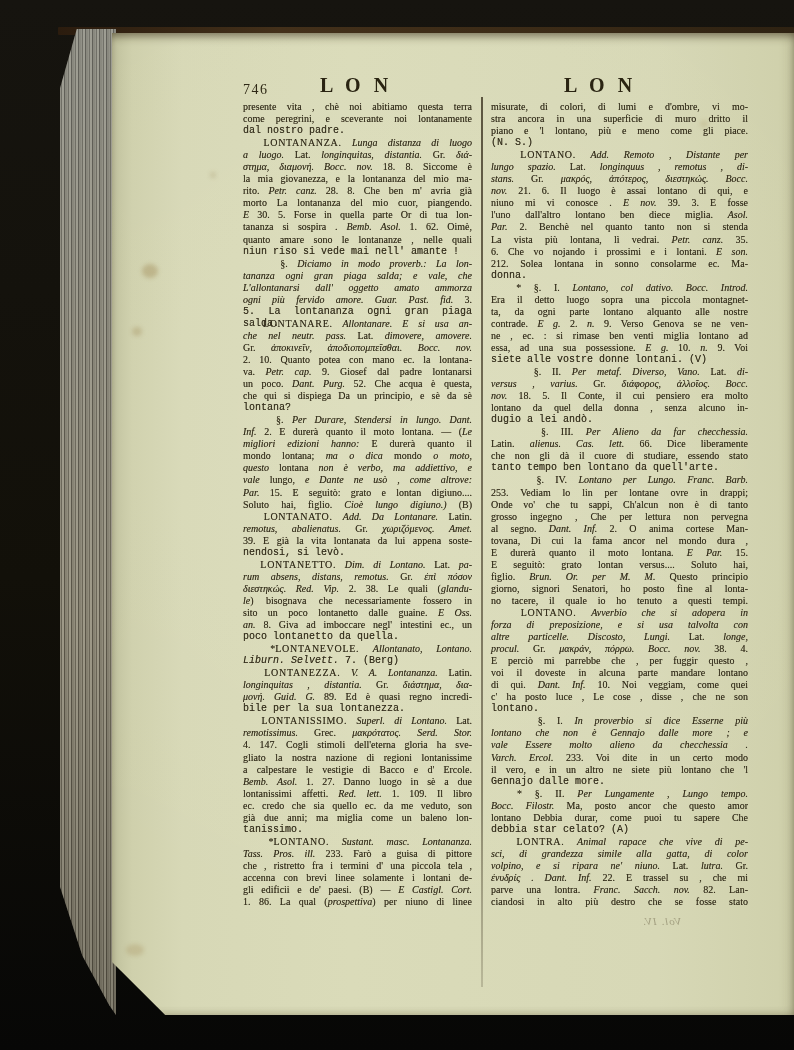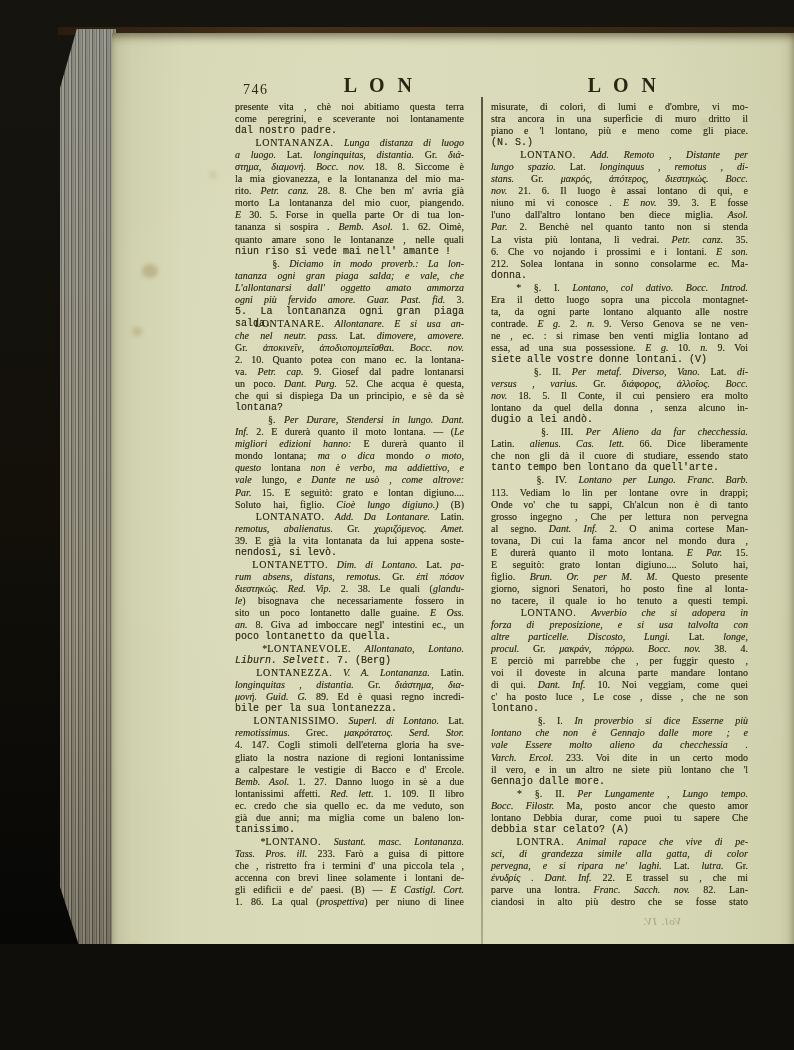--- a/index.html
+++ b/index.html
@@ -1,43 +1,43 @@
 <!DOCTYPE html>
 <html><head>
 <meta charset="utf-8">
 <style>
   html,body{margin:0;padding:0;background:#0f0e0a;}
-  .scene{position:relative;width:794px;height:944px;overflow:hidden;
+  .scene{position:relative;width:794px;height:1050px;overflow:hidden;
          background:linear-gradient(180deg,#16140f 0%,#121009 55%,#070706 100%);
          font-family:"Liberation Serif","DejaVu Serif",serif;color:#332d1b;}
   .top-edge{position:absolute;left:58px;top:27px;width:736px;height:8px;border-radius:1px;
          background:linear-gradient(90deg,#2b1c0e,#43301a 30%,#3a2a16 70%,#2e2212);}
   .edge-stack{position:absolute;left:60px;top:29px;width:56px;height:986px;
          background:
            linear-gradient(180deg,rgba(120,130,140,.25),rgba(90,80,60,.15) 60%,rgba(40,35,25,.3)),
            repeating-linear-gradient(90deg,#9b9787 0 1px,#6e6a5c 1px 2px,#aaa695 2px 4px,#5a564a 4px 5px,#8f8b7b 5px 7px);
          clip-path:polygon(30% 0,100% 0,100% 100%,88% 99%,40% 94%,0 87%,0 6%);}
   .paper{position:absolute;left:112px;top:33px;width:682px;height:982px;
          background:
            radial-gradient(120% 90% at 45% 40%,rgba(255,255,240,.10),rgba(0,0,0,0) 60%),
            linear-gradient(90deg,#bfc09c 0,#cfd0ac 20px,#d7d8b6 70px,#dadbb9 35%,#d7d8b6 80%,#cfd0ab 100%);
          box-shadow:inset 0 7px 10px -4px rgba(45,32,14,.55),
                     inset -7px 0 14px -7px rgba(60,50,25,.35),
                     inset 0 -5px 9px -5px rgba(60,50,25,.30);
          clip-path:polygon(0 0,100% 0,100% 100%,7.8% 100%,0 94.6%);}
   .stain{position:absolute;border-radius:50%;filter:blur(2px);}
   .pagenum{position:absolute;left:243px;top:82px;font-size:14px;letter-spacing:1.5px;color:#2e2815;}
-  .runhead{position:absolute;top:74px;width:120px;text-align:right;font-size:20px;
+  .runhead{position:absolute;top:74px;width:120px;text-align:center;font-size:20px;
            font-weight:bold;letter-spacing:4px;color:#2a2412;}
   .rh-left{left:296px;} .rh-right{left:540px;}
   .divider{position:absolute;left:481px;top:97px;width:2px;height:890px;
            background:linear-gradient(180deg,rgba(70,62,42,.85),rgba(70,62,42,.55) 78%,rgba(70,62,42,.22));}
   .col{position:absolute;top:101px;font-size:10px;line-height:12.05px;color:#332d1b;
        text-shadow:0 0 .3px rgba(45,38,20,.55);}
-  .col-left{left:235px;width:229px;}
+  .col-left{left:243px;width:229px;}
   .col-right{left:491px;width:257px;}
   .tl{height:12.05px;white-space:pre-wrap;text-align:justify;text-align-last:justify;overflow:visible;}
   .tl.nj{text-align-last:auto;font-family:Liberation Mono, monospace;}
   .s-i{font-style:italic;}
   .s-h{letter-spacing:.7px;}
   .show-through{position:absolute;left:642px;top:915px;font-size:11px;font-style:italic;
        color:rgba(90,82,55,.42);transform:scaleX(-1);filter:blur(.4px);letter-spacing:1px;}
 </style>
 </head>
 <body>
@@ -151,28 +151,28 @@
       <div class="tl"><span class="s-r">    §. II. </span><span class="s-i">Per metaf. Diverso, Vano.</span><span class="s-r"> Lat. </span><span class="s-i">di-</span></div>
       <div class="tl"><span class="s-i">versus , varius.</span><span class="s-r"> Gr. </span><span class="s-i">διάφορος, ἀλλοῖος. Bocc.</span></div>
       <div class="tl"><span class="s-i">nov.</span><span class="s-r"> 18. 5. Il Conte, il cui pensiero era molto</span></div>
       <div class="tl"><span class="s-r">lontano da quel della donna , senza alcuno in-</span></div>
       <div class="tl nj"><span class="s-r">dugio a lei andò.</span></div>
       <div class="tl"><span class="s-r">    §. III. </span><span class="s-i">Per Alieno da far checchessia.</span></div>
       <div class="tl"><span class="s-r">Latin. </span><span class="s-i">alienus. Cas. lett.</span><span class="s-r"> 66. Dice liberamente</span></div>
       <div class="tl"><span class="s-r">che non gli dà il cuore di studiare, essendo stato</span></div>
       <div class="tl nj"><span class="s-r">tanto tempo ben lontano da quell'arte.</span></div>
       <div class="tl"><span class="s-r">    §. IV. </span><span class="s-i">Lontano per Lungo. Franc. Barb.</span></div>
-      <div class="tl"><span class="s-r">113. Vediam lo lin per lontane ovre in drappi;</span></div>
+      <div class="tl"><span class="s-r">253. Vediam lo lin per lontane ovre in drappi;</span></div>
       <div class="tl"><span class="s-r">Onde vo' che tu sappi, Ch'alcun non è di tanto</span></div>
       <div class="tl"><span class="s-r">grosso ingegno , Che per lettura non pervegna</span></div>
       <div class="tl"><span class="s-r">al segno. </span><span class="s-i">Dant. Inf.</span><span class="s-r"> 2. O anima cortese Man-</span></div>
       <div class="tl"><span class="s-r">tovana, Di cui la fama ancor nel mondo dura ,</span></div>
       <div class="tl"><span class="s-r">E durerà quanto il moto lontana. </span><span class="s-i">E Par.</span><span class="s-r"> 15.</span></div>
-      <div class="tl"><span class="s-r">E seguitò: grato lontan digiuno.... Soluto hai,</span></div>
-      <div class="tl"><span class="s-r">figlio. </span><span class="s-i">Brun. Or. per M. M.</span><span class="s-r"> Questo presente</span></div>
+      <div class="tl"><span class="s-r">E seguitò: grato lontan versus.... Soluto hai,</span></div>
+      <div class="tl"><span class="s-r">figlio. </span><span class="s-i">Brun. Or. per M. M.</span><span class="s-r"> Questo principio</span></div>
       <div class="tl"><span class="s-r">giorno, signori Senatori, ho posto fine al lonta-</span></div>
       <div class="tl"><span class="s-r">no tacere, il quale io ho tenuto a questi tempi.</span></div>
       <div class="tl"><span class="s-r">  </span><span class="s-h">LONTANO.</span><span class="s-i"> Avverbio che si adopera in</span></div>
       <div class="tl"><span class="s-i">forza di preposizione, e si usa talvolta con</span></div>
       <div class="tl"><span class="s-i">altre particelle. Discosto, Lungi.</span><span class="s-r"> Lat. </span><span class="s-i">longe,</span></div>
       <div class="tl"><span class="s-i">procul.</span><span class="s-r"> Gr. </span><span class="s-i">μακράν, πόρρω. Bocc. nov.</span><span class="s-r"> 38. 4.</span></div>
       <div class="tl"><span class="s-r">E perciò mi parrebbe che , per fuggir questo ,</span></div>
       <div class="tl"><span class="s-r">voi il doveste in alcuna parte mandare lontano</span></div>
       <div class="tl"><span class="s-r">di qui. </span><span class="s-i">Dant. Inf.</span><span class="s-r"> 10. Noi veggiam, come quei</span></div>
       <div class="tl"><span class="s-r">c' ha posto luce , Le cose , disse , che ne son</span></div>
@@ -182,19 +182,19 @@
       <div class="tl"><span class="s-i">vale Essere molto alieno da checchessia .</span></div>
       <div class="tl"><span class="s-i">Varch. Ercol.</span><span class="s-r"> 233. Voi dite in un certo modo</span></div>
       <div class="tl"><span class="s-r">il vero, e in un altro ne siete più lontano che 'l</span></div>
       <div class="tl nj"><span class="s-r">Gennajo dalle more.</span></div>
       <div class="tl"><span class="s-r">  * §. II. </span><span class="s-i">Per Lungamente , Lungo tempo.</span></div>
       <div class="tl"><span class="s-i">Bocc. Filostr.</span><span class="s-r"> Ma, posto ancor che questo amor</span></div>
       <div class="tl"><span class="s-r">lontano Debbia durar, come puoi tu sapere Che</span></div>
       <div class="tl nj"><span class="s-r">debbia star celato? (A)</span></div>
       <div class="tl"><span class="s-r">  </span><span class="s-h">LONTRA.</span><span class="s-i"> Animal rapace che vive di pe-</span></div>
       <div class="tl"><span class="s-i">sci, di grandezza simile alla gatta, di color</span></div>
-      <div class="tl"><span class="s-i">pervegna, e si ripara ne' laghi.</span><span class="s-r"> Lat. </span><span class="s-i">lutra.</span><span class="s-r"> Gr.</span></div>
+      <div class="tl"><span class="s-i">volpino, e si ripara ne' niuno.</span><span class="s-r"> Lat. </span><span class="s-i">lutra.</span><span class="s-r"> Gr.</span></div>
       <div class="tl"><span class="s-i">ἐνυδρίς .</span><span class="s-r"> </span><span class="s-i">Dant. Inf.</span><span class="s-r"> 22. E trassel su , che mi</span></div>
       <div class="tl"><span class="s-r">parve una lontra. </span><span class="s-i">Franc. Sacch. nov.</span><span class="s-r"> 82. Lan-</span></div>
       <div class="tl"><span class="s-r">ciandosi in alto più destro che se fosse stato</span></div>
     </div>
   <div class="show-through">Vol. IV.</div>
 </div>
 
 </body></html>

